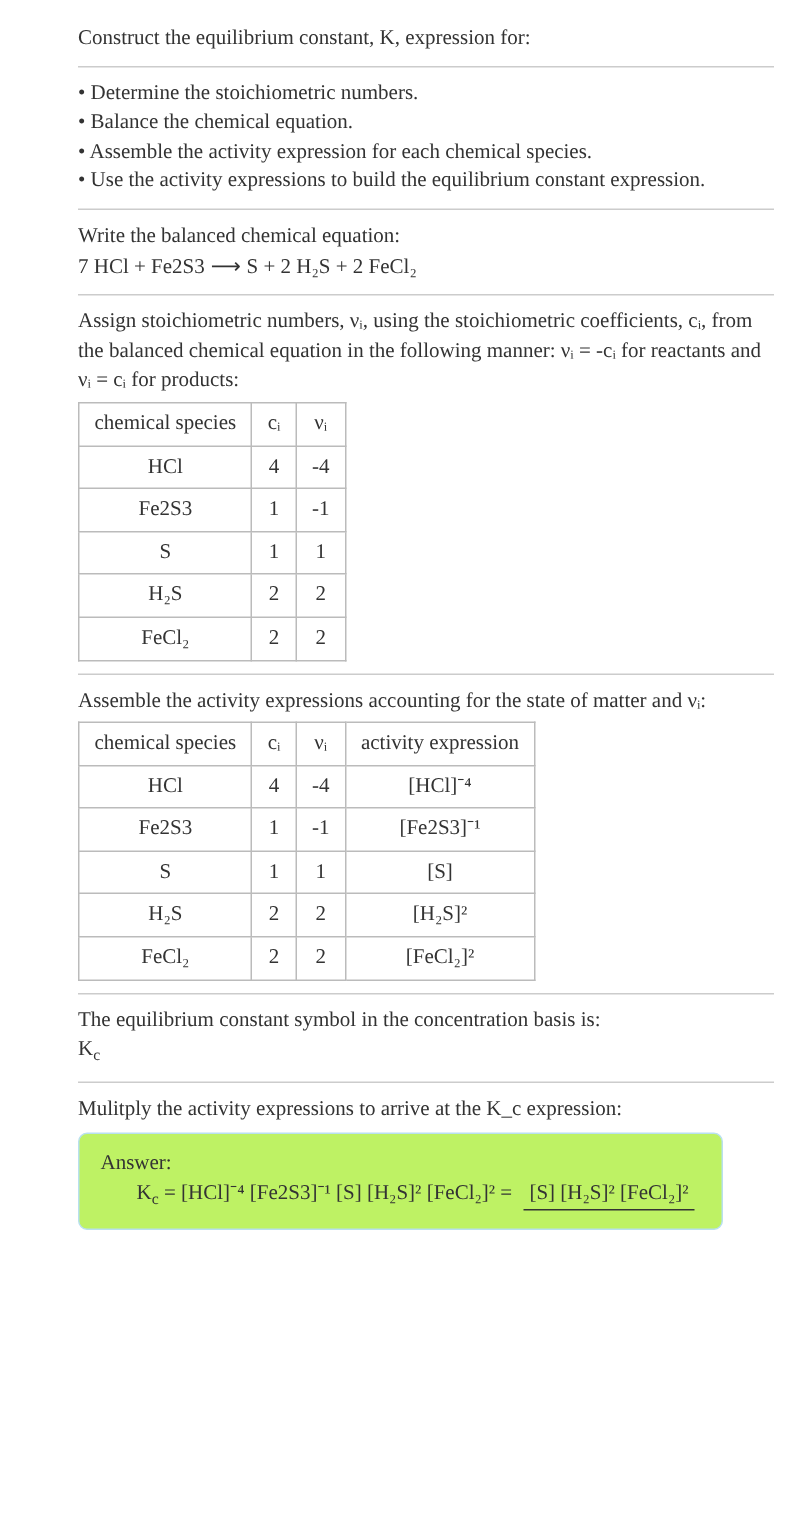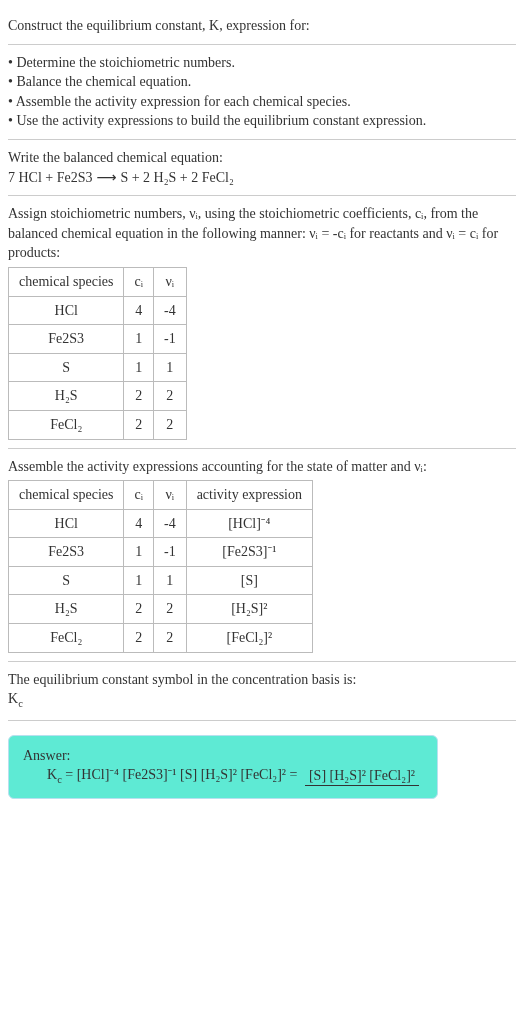--- a/index.html
+++ b/index.html
@@ -7,35 +7,36 @@
     font-size: 14px;
     color: #333;
     margin: 0;
     padding: 8px;
     width: 508px;
     line-height: 1.4;
   }
   .section {
     border-bottom: 1px solid #ccc;
     padding: 8px 0;
+    margin-left: 44px;
   }
   .section:last-of-type { border-bottom: none; }
   table {
     border-collapse: collapse;
     margin-top: 4px;
   }
   th, td {
     border: 1px solid #bbb;
     padding: 4px 10px;
     text-align: center;
     font-weight: normal;
   }
   td.c { text-align: center; }
   .answer-box {
-    background: #5eead4;
+    background: #bef264;
     border: 1px solid #b8e0ef;
     border-radius: 6px;
     padding: 10px 14px;
     margin-top: 6px;
     display: inline-block;
   }
   .sub { vertical-align: sub; font-size: 0.75em; }
   .ital { }
   .arrow { font-family: Arial, sans-serif; }
   .frac {
@@ -152,20 +153,21 @@
   </tbody>
     </table>
 </div>
 
 <div class="section">
   <div>The equilibrium constant symbol in the concentration basis is:</div>
   <div class="ital">K<span class="sub">c</span></div>
 </div>
 
 <div class="section" style="border-bottom:none;">
+  <div>Mulitply the activity expressions to arrive at the K_c expression:</div>
   <div class="answer-box">
     <div>Answer:</div>
     <div class="indent">
       <span class="ital">K<span class="sub">c</span> = </span>
       <span>[HCl]⁻⁴ [Fe2S3]⁻¹ [S] [H₂S]² [FeCl₂]² = </span>
       <span class="frac">
         <span class="num">[S] [H₂S]² [FeCl₂]²</span>
       </span>
     </div>
   </div>

